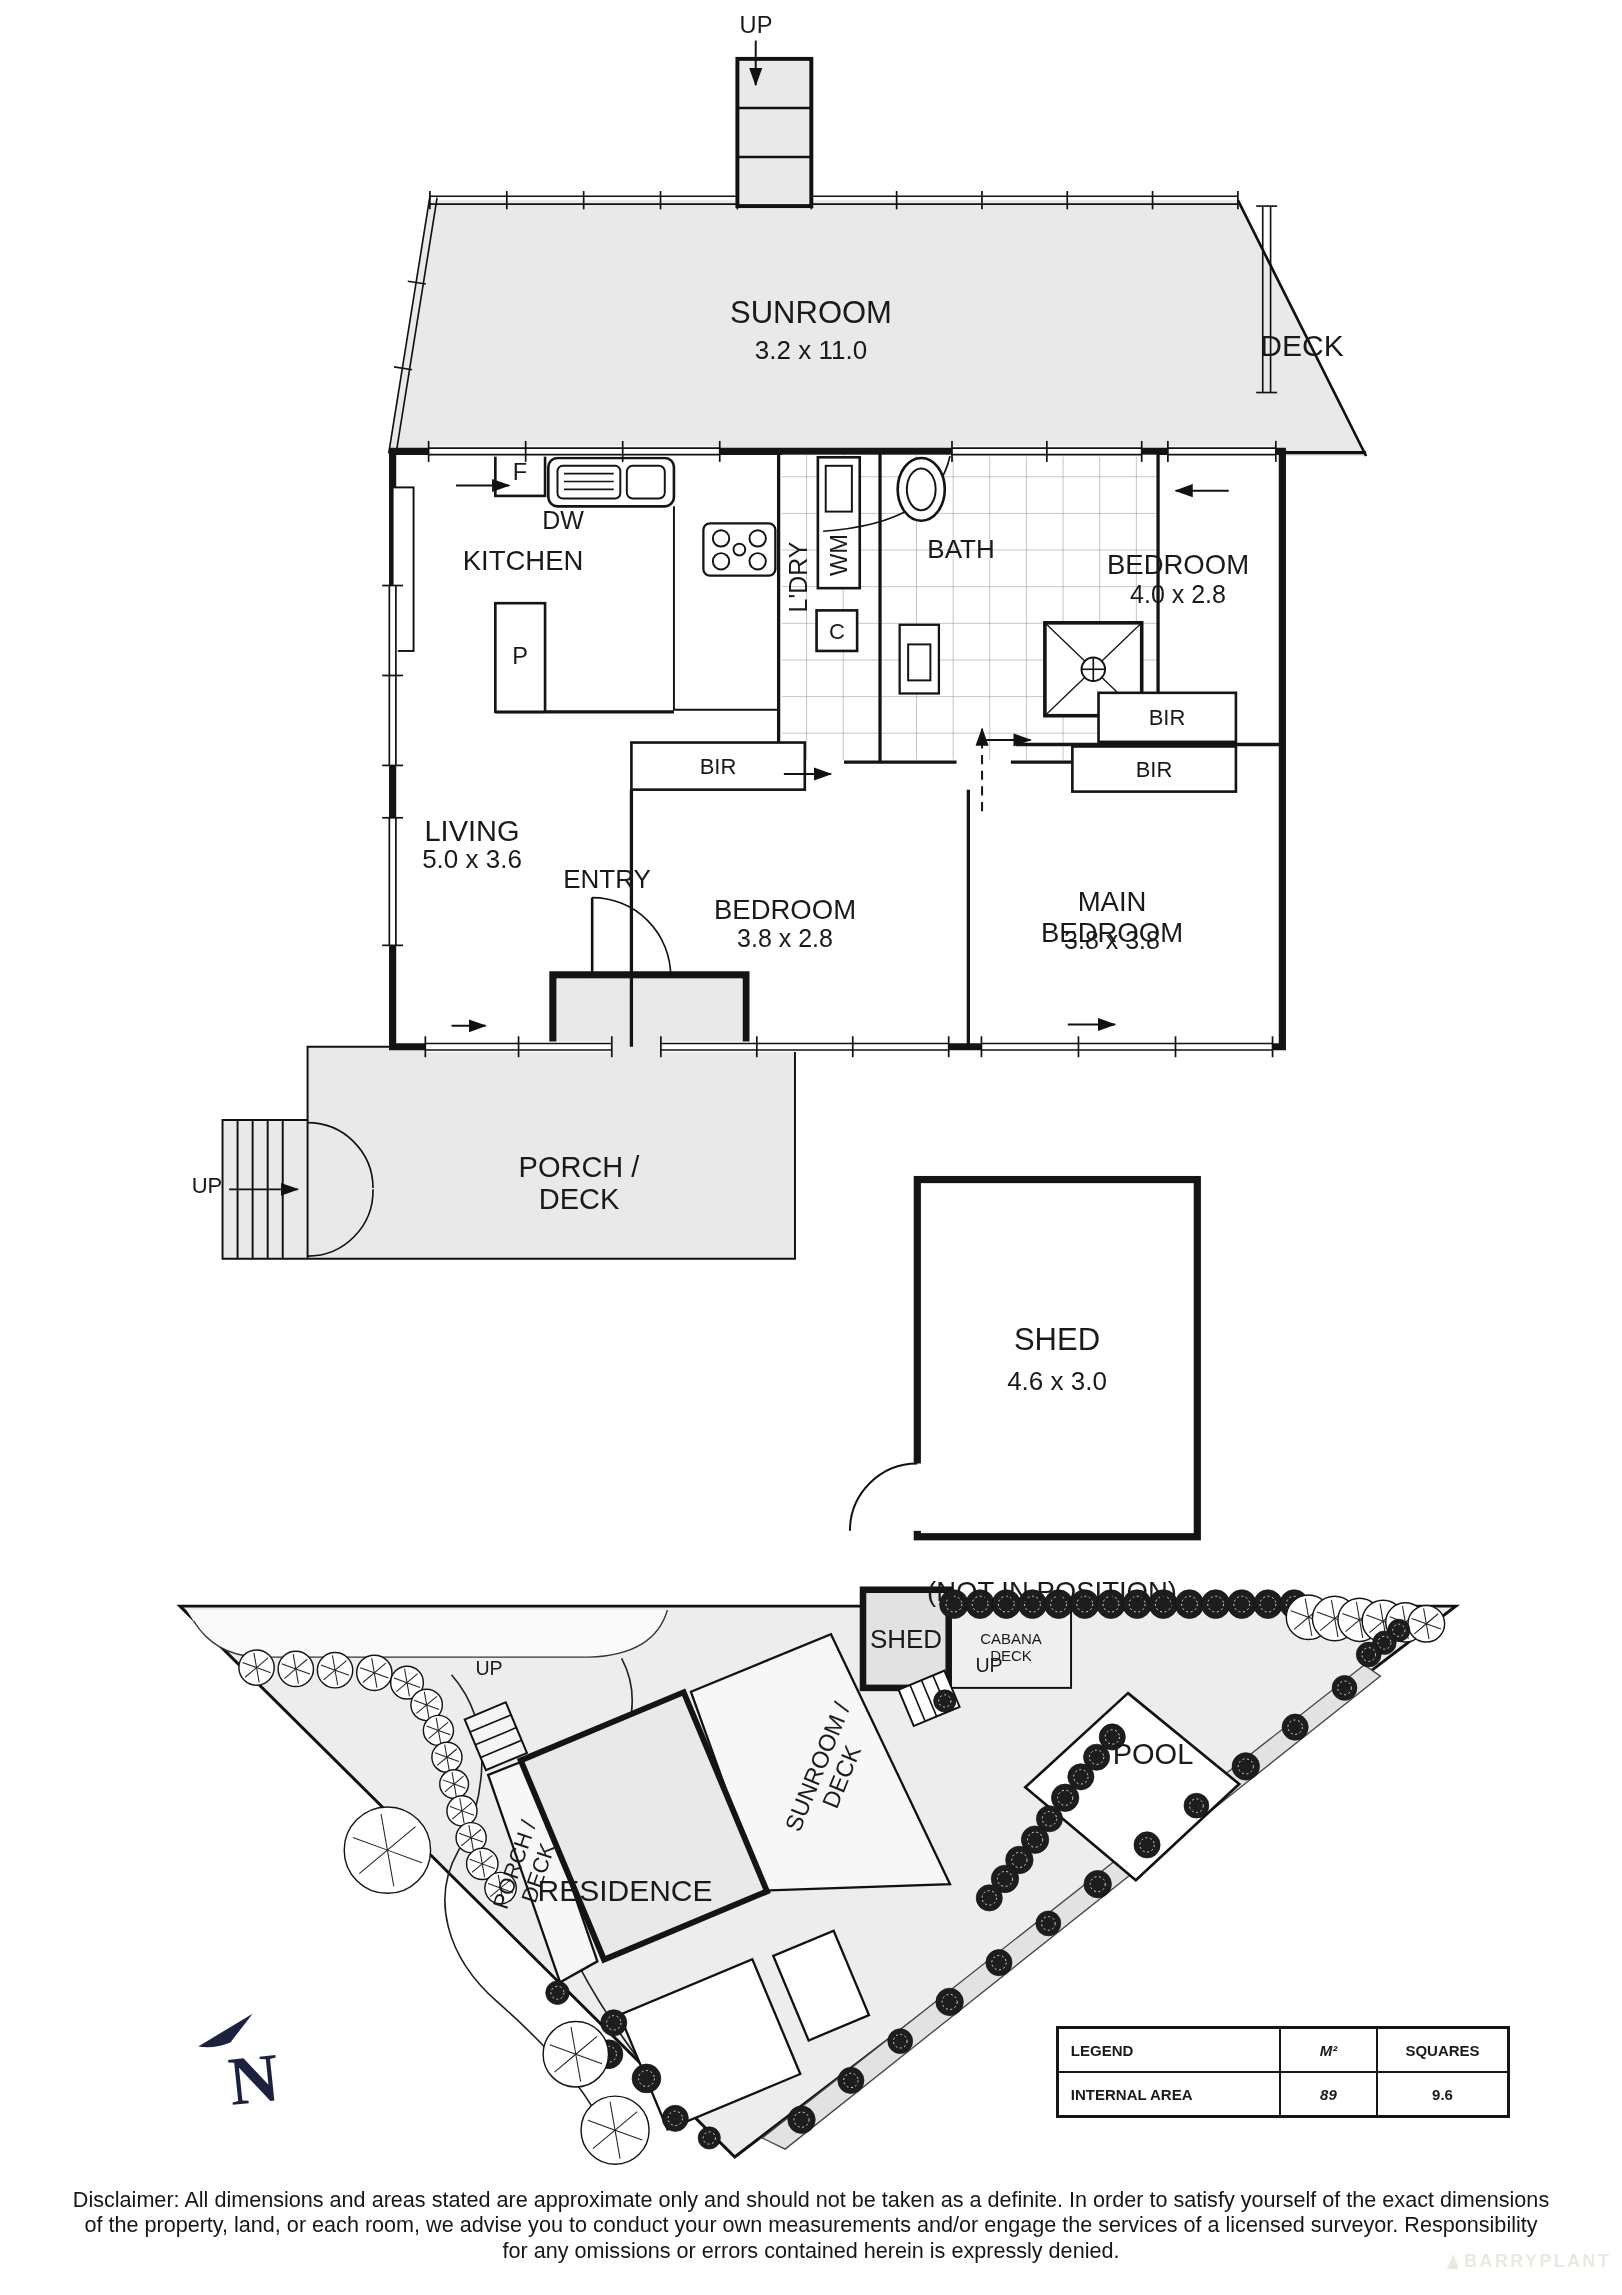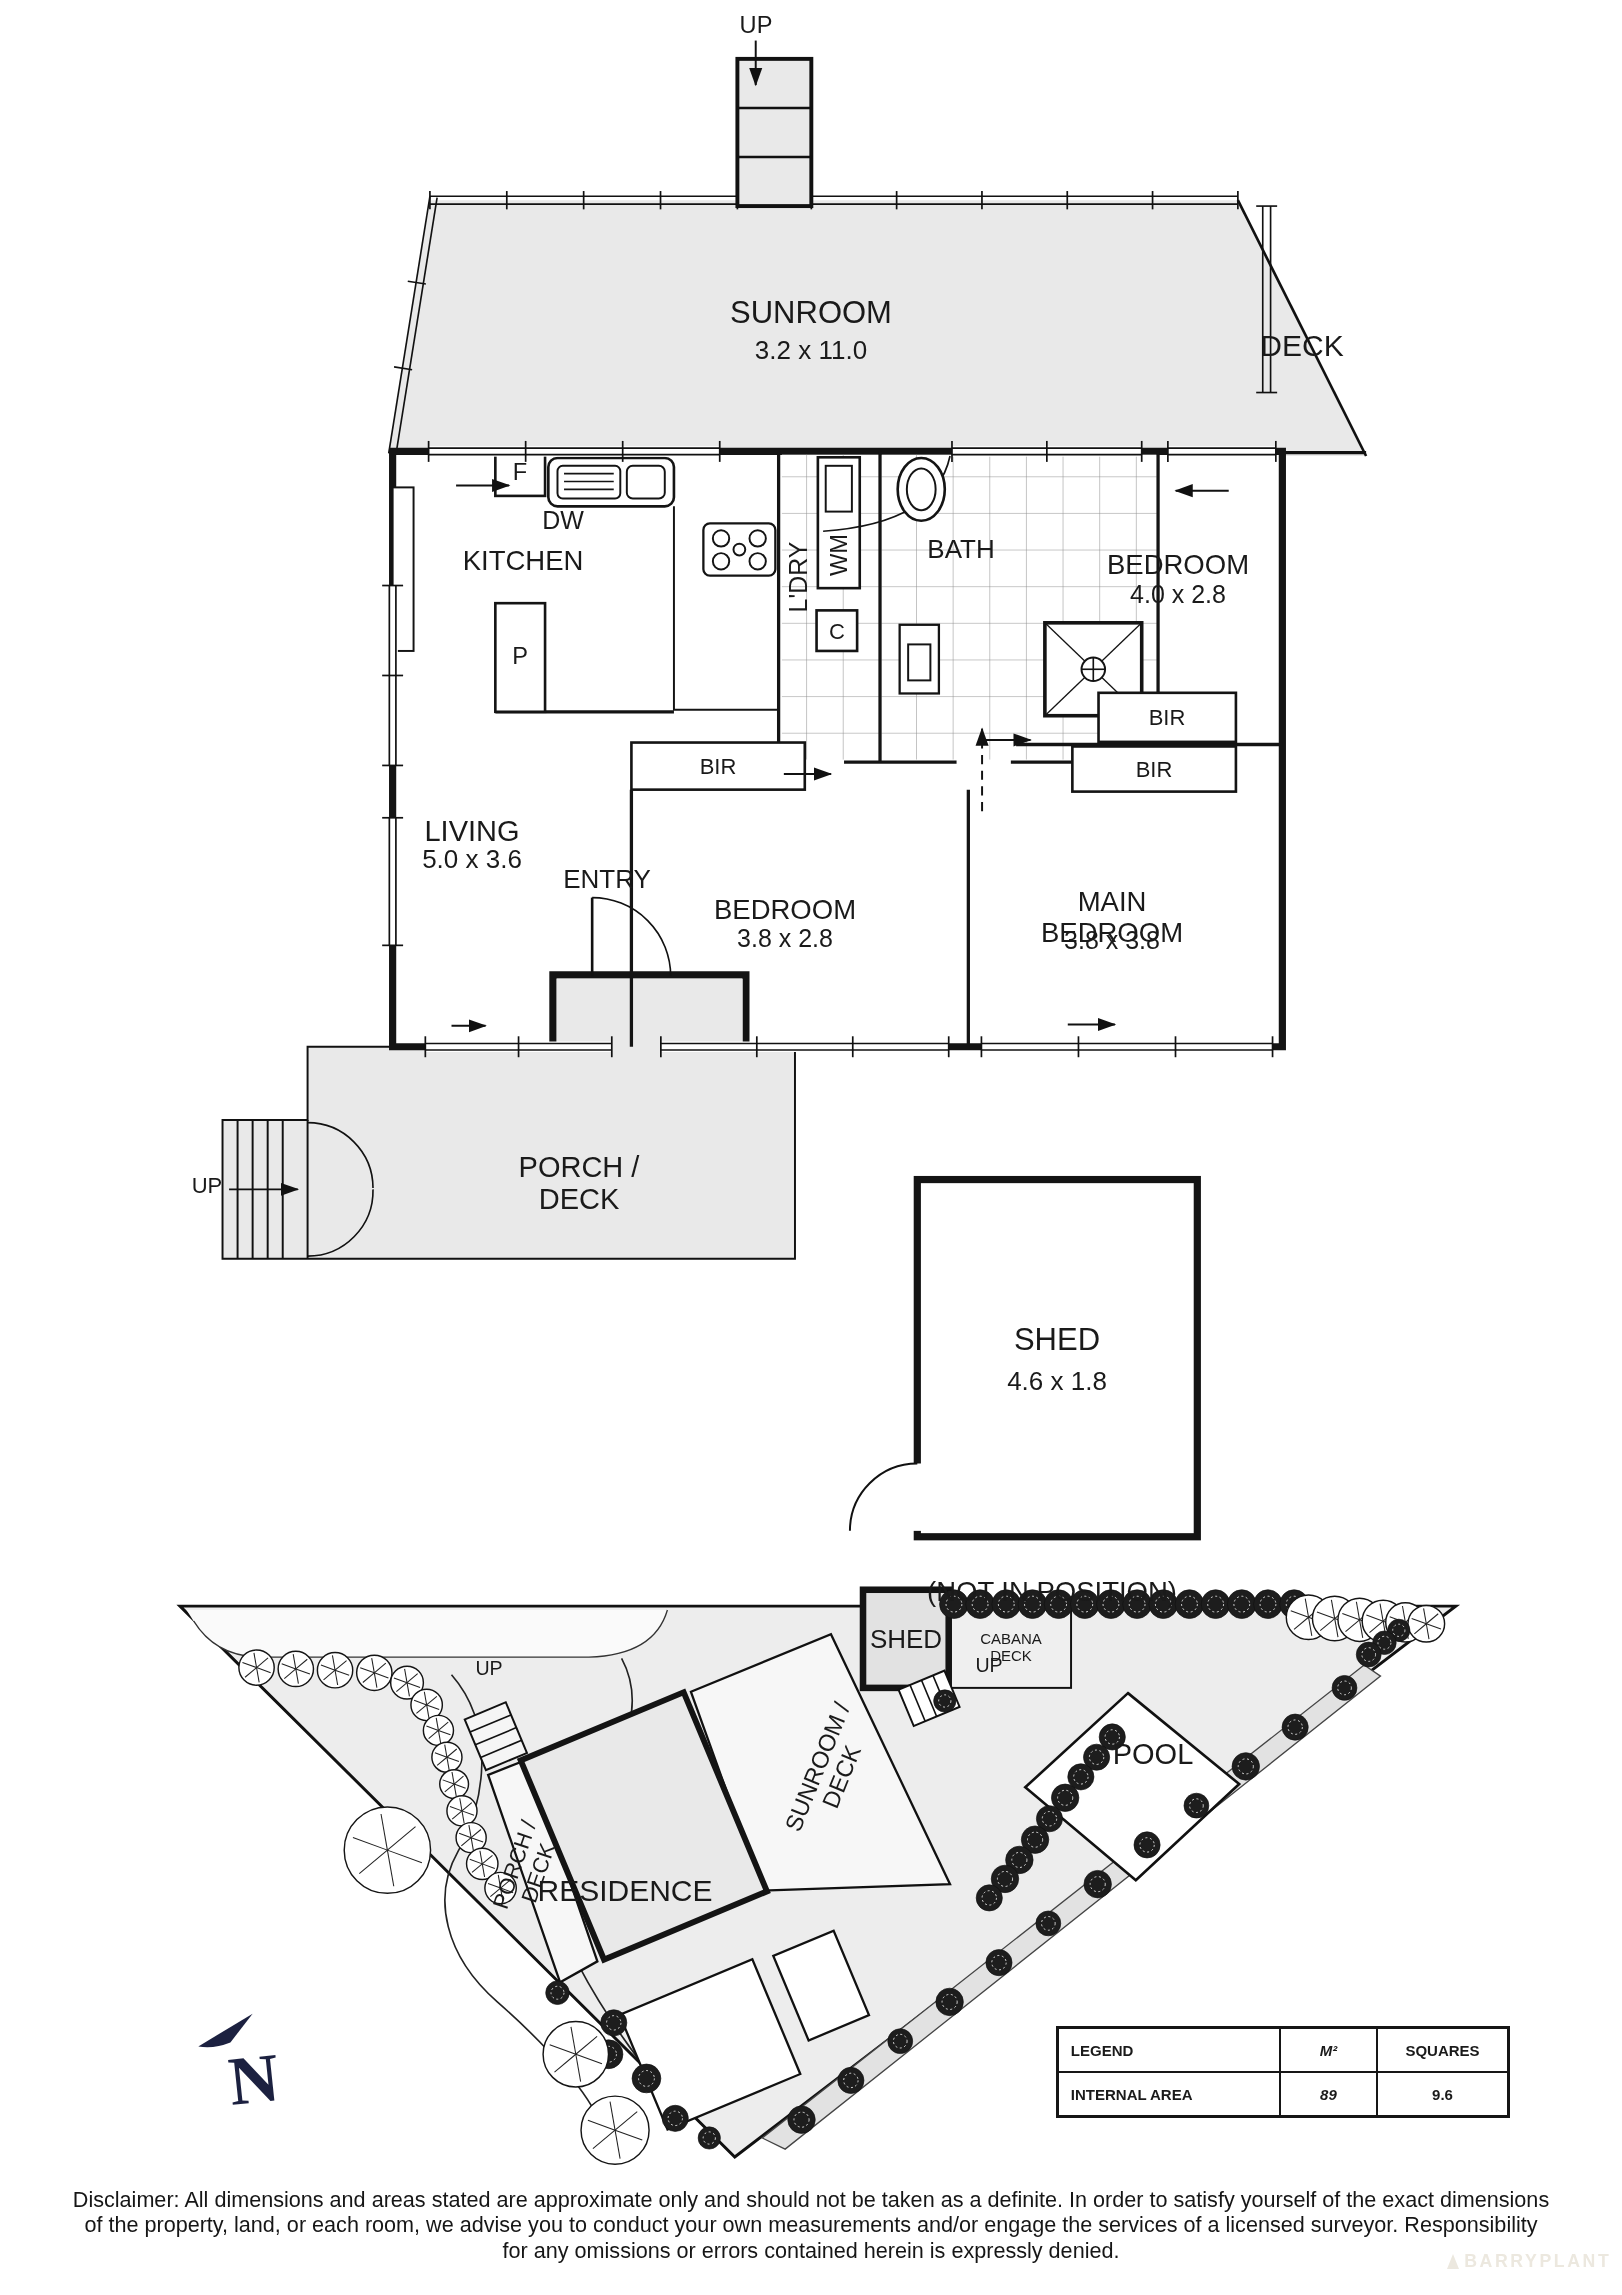--- a/index.html
+++ b/index.html
@@ -551,21 +551,21 @@
   <div class="lbl" style="left:607px;top:880px;font-size:26px;">ENTRY</div>
   <div class="lbl" style="left:785px;top:910px;font-size:27.5px;">BEDROOM</div>
   <div class="lbl" style="left:785px;top:938px;font-size:25px;">3.8 x 2.8</div>
   <div class="lbl" style="left:1112px;top:918px;font-size:27.5px;">MAIN
 BEDROOM</div>
   <div class="lbl" style="left:1112px;top:940px;font-size:25px;">3.8 x 3.8</div>
   <div class="lbl" style="left:207px;top:1186px;font-size:22px;">UP</div>
   <div class="lbl" style="left:579px;top:1183px;font-size:29px;">PORCH /
 DECK</div>
   <div class="lbl" style="left:1057px;top:1340px;font-size:31px;">SHED</div>
-  <div class="lbl" style="left:1057px;top:1382px;font-size:26px;">4.6 x 1.8</div>
+  <div class="lbl" style="left:1057px;top:1382px;font-size:26px;">4.6 x 3.0</div>
   <div class="lbl" style="left:1052px;top:1592px;font-size:27.5px;">(NOT IN POSITION)</div>
 
   <div class="lbl" style="left:906px;top:1640px;font-size:26px;">SHED</div>
   <div class="lbl" style="left:1011px;top:1648px;font-size:15px;">CABANA
 DECK</div>
   <div class="lbl" style="left:1153px;top:1754px;font-size:29px;">POOL</div>
   <div class="lbl" style="left:625px;top:1891px;font-size:30px;">RESIDENCE</div>
   <div class="lbl" style="left:830px;top:1772px;font-size:23.6px;transform:translate(-50%,-50%) rotate(-68deg);">SUNROOM /
 DECK</div>
   <div class="lbl" style="left:527px;top:1869px;font-size:22px;transform:translate(-50%,-50%) rotate(-71deg);">PORCH /

